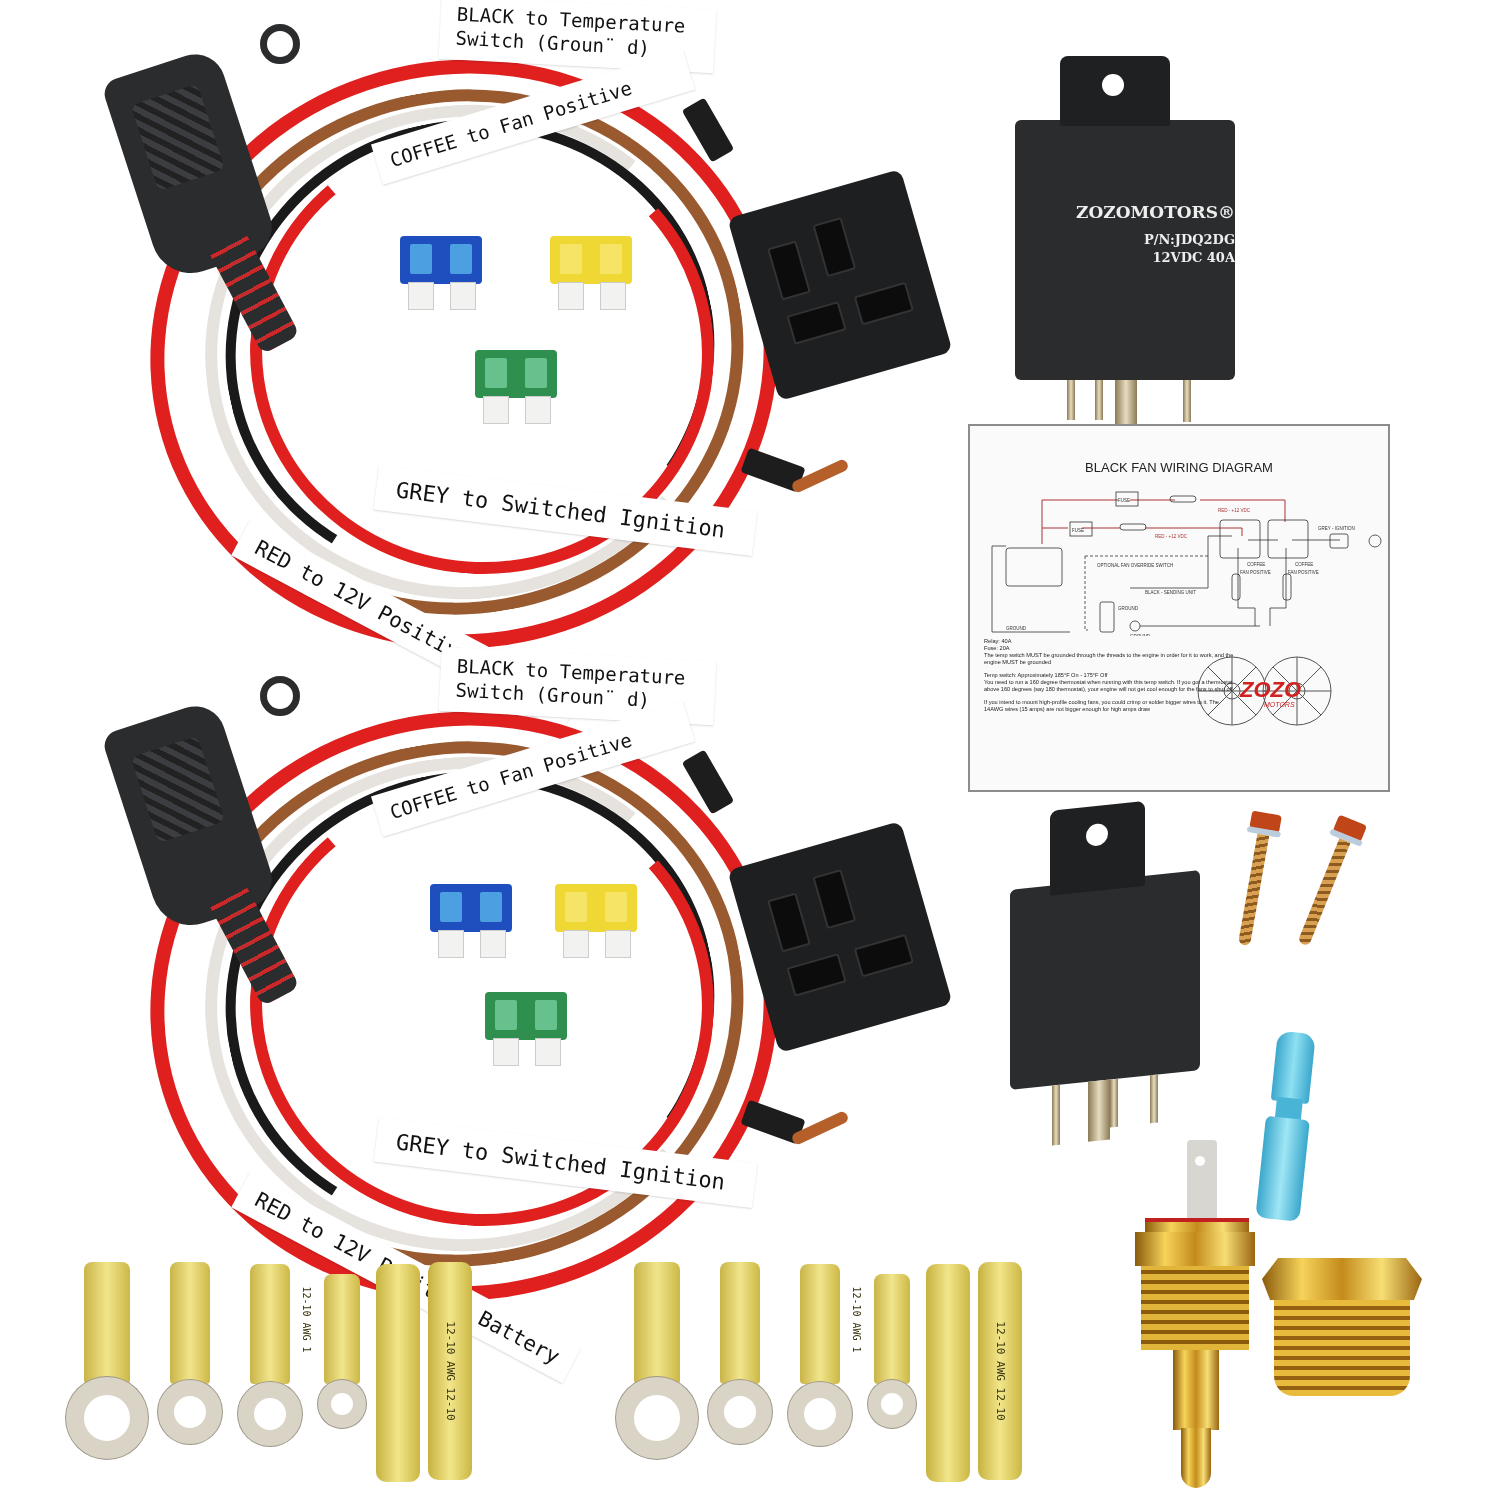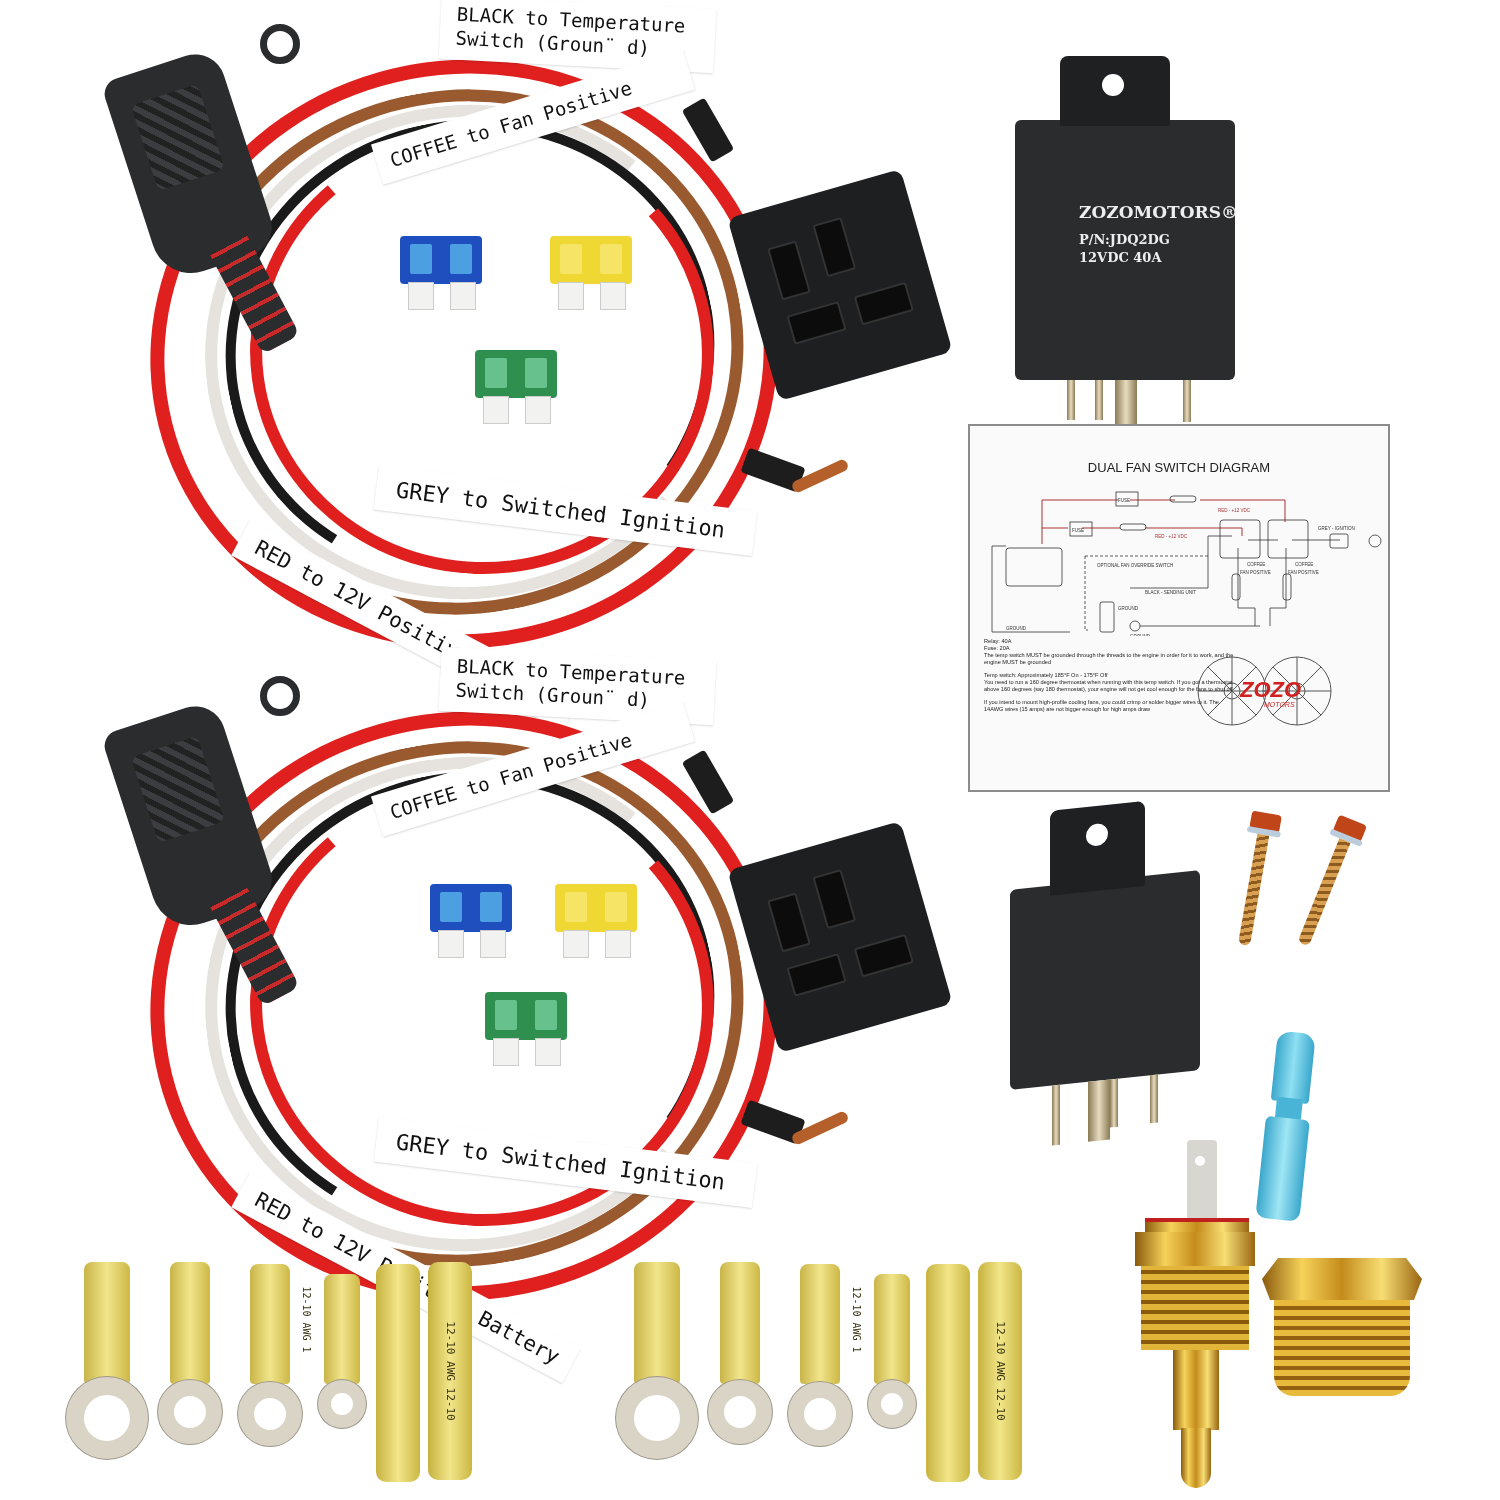--- a/index.html
+++ b/index.html
@@ -16,21 +16,21 @@
   .relaysocket .hole{position:absolute;background:#0c0c0c;border:2px solid #333;border-radius:3px;}
   .fuse{position:absolute;width:82px;height:48px;border-radius:4px;}
   .fuse .prong{position:absolute;top:46px;width:24px;height:26px;background:#f2f2f0;border:1px solid #ccc;}
   .fuse .win{position:absolute;top:8px;width:22px;height:30px;border-radius:2px;opacity:.7;}
   .tie{position:absolute;width:26px;height:60px;background:#1d1d1d;border-radius:4px;}
   .stub{position:absolute;width:60px;height:12px;background:#b5602a;border-radius:6px;transform:rotate(-25deg);}
   
   .relay{position:absolute;background:#2b2c2e;border-radius:6px;}
   .relay .bracket{position:absolute;background:#1f2022;border-radius:8px 8px 2px 2px;}
   .relay .bracket .hole{position:absolute;width:22px;height:22px;border-radius:50%;background:#fff;}
-  .relay .txt{position:absolute;left:16px;right:0;text-align:left;color:#eee;font-family:"DejaVu Serif","Liberation Serif",serif;font-weight:bold;padding-left:48px;}
+  .relay .txt{position:absolute;left:3px;right:0;text-align:right;color:#eee;font-family:"DejaVu Serif","Liberation Serif",serif;font-weight:bold;padding-left:48px;}
   .pin{position:absolute;background:linear-gradient(90deg,#8a7a55,#e8dcc0,#8a7a55);}
   
   .card{position:absolute;left:968px;top:424px;width:418px;height:364px;background:#fafafa;border:2px solid #8c8c8c;}
   .card .title{position:absolute;left:0;right:0;top:34px;text-align:center;font-size:13px;color:#222;}
   .card .notes{position:absolute;left:14px;top:212px;font-size:5.6px;line-height:7px;color:#222;width:250px;}
   .card .notes p{margin:0;}
   .card .notes p.gap{margin-top:6px;}
   
   .ring{position:absolute;}
   .ring .sleeve{position:absolute;left:50%;transform:translateX(-50%);background:linear-gradient(90deg,#c9b448,#f1e58c,#cdb846);border-radius:8px 8px 4px 4px;}
@@ -153,21 +153,21 @@
   <div class="txt" style="top:82px;font-size:17px;">ZOZOMOTORS®</div>
   <div class="txt" style="top:112px;font-size:13px;">P/N:JDQ2DG</div>
   <div class="txt" style="top:130px;font-size:13px;">12VDC 40A</div>
   <div class="pin" style="left:52px;top:260px;width:8px;height:40px;"></div>
   <div class="pin" style="left:100px;top:260px;width:22px;height:52px;"></div>
   <div class="pin" style="left:168px;top:260px;width:8px;height:42px;"></div>
   <div class="pin" style="left:80px;top:260px;width:8px;height:40px;"></div>
 </div>
 
 <div class="card">
-  <div class="title">DUAL FAN SWITCH DIAGRAM</div>
+  <div class="title">BLACK FAN WIRING DIAGRAM</div>
   <svg width="418" height="210" style="position:absolute;left:0;top:0;">
     <g fill="none" stroke="#a33" stroke-width="1">
       <path d="M72 118 V74 H148 M160 74 H205 M230 74 H315 V96"></path>
       <path d="M72 102 H98 M112 102 H150 M175 102 H272 V110"></path>
     </g>
     <g fill="none" stroke="#333" stroke-width="0.8">
       <rect x="146" y="66" width="22" height="14"></rect>
       <rect x="100" y="96" width="22" height="14"></rect>
       <rect x="200" y="70" width="26" height="6" rx="3"></rect>
       <rect x="150" y="98" width="26" height="6" rx="3"></rect>

